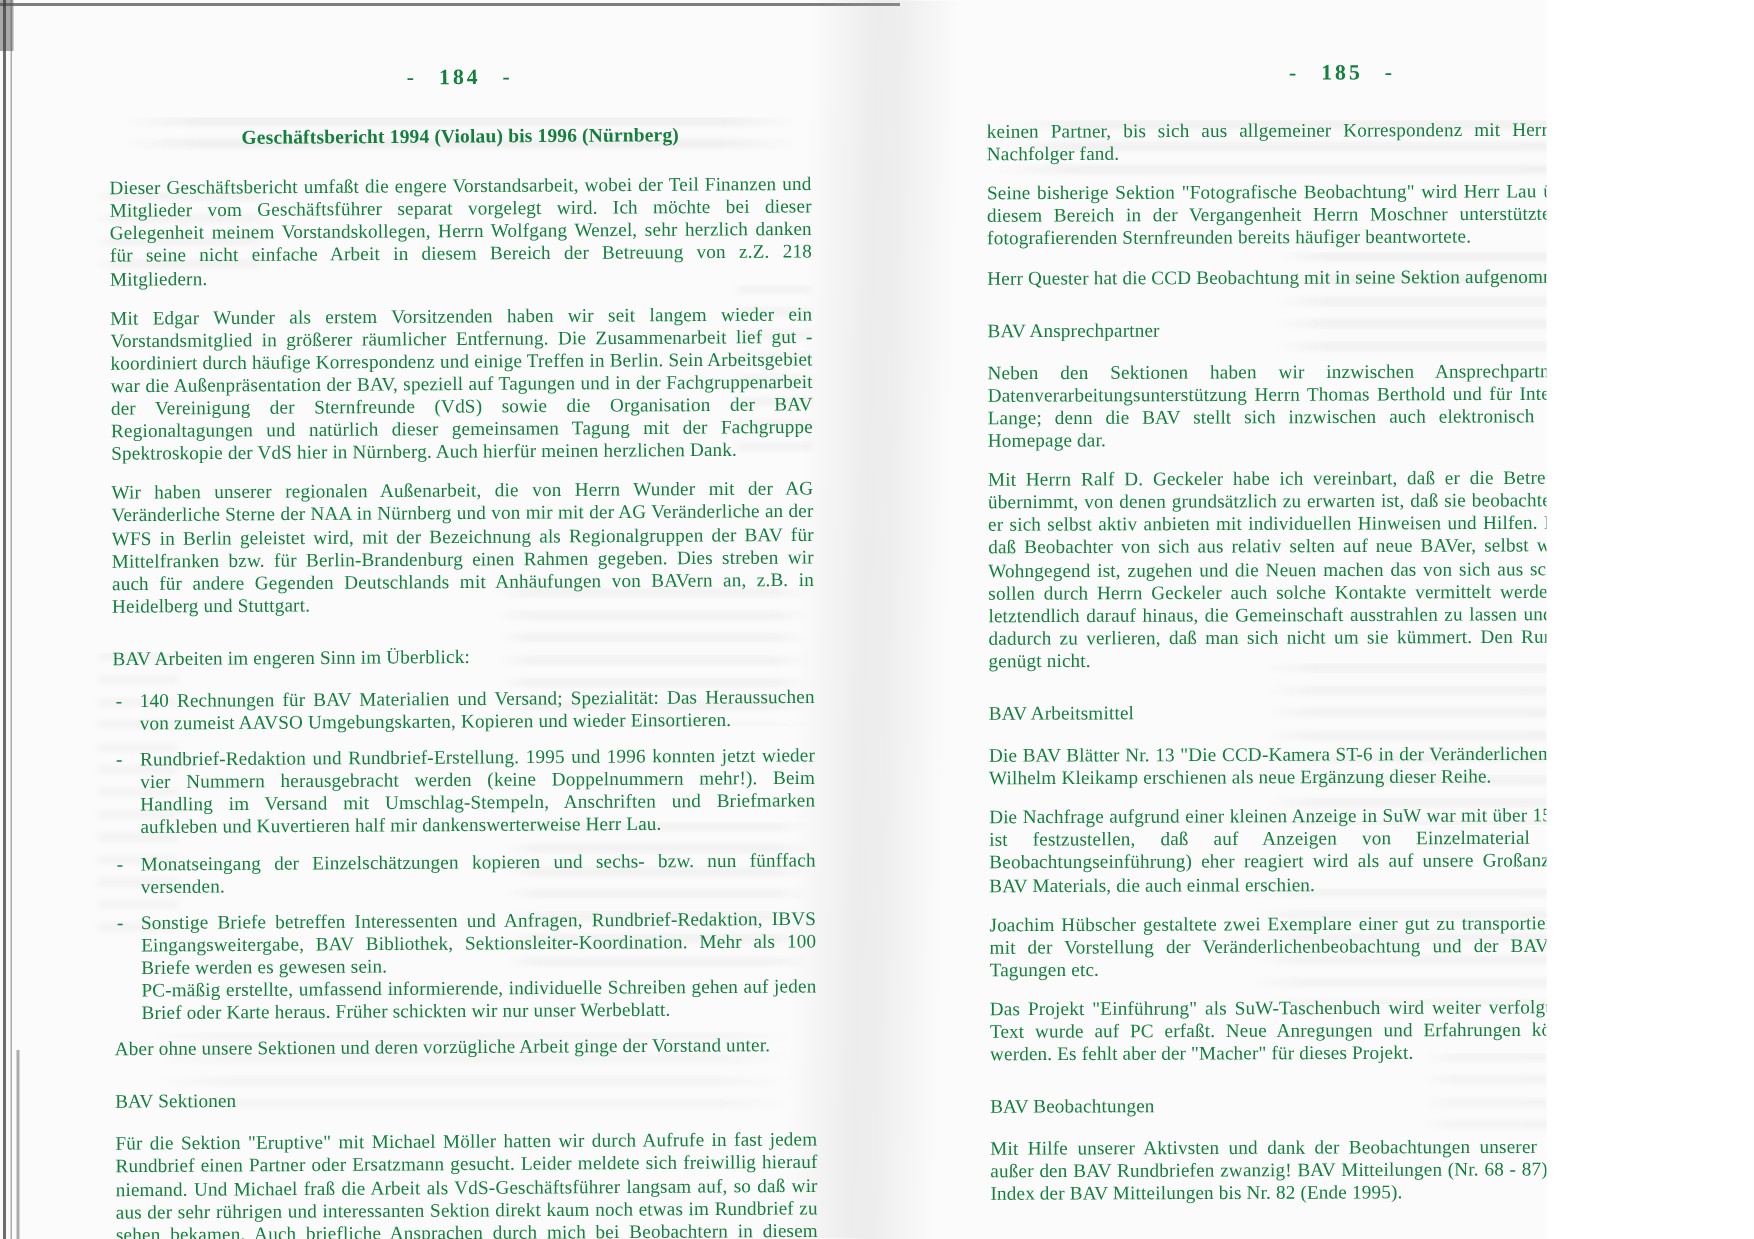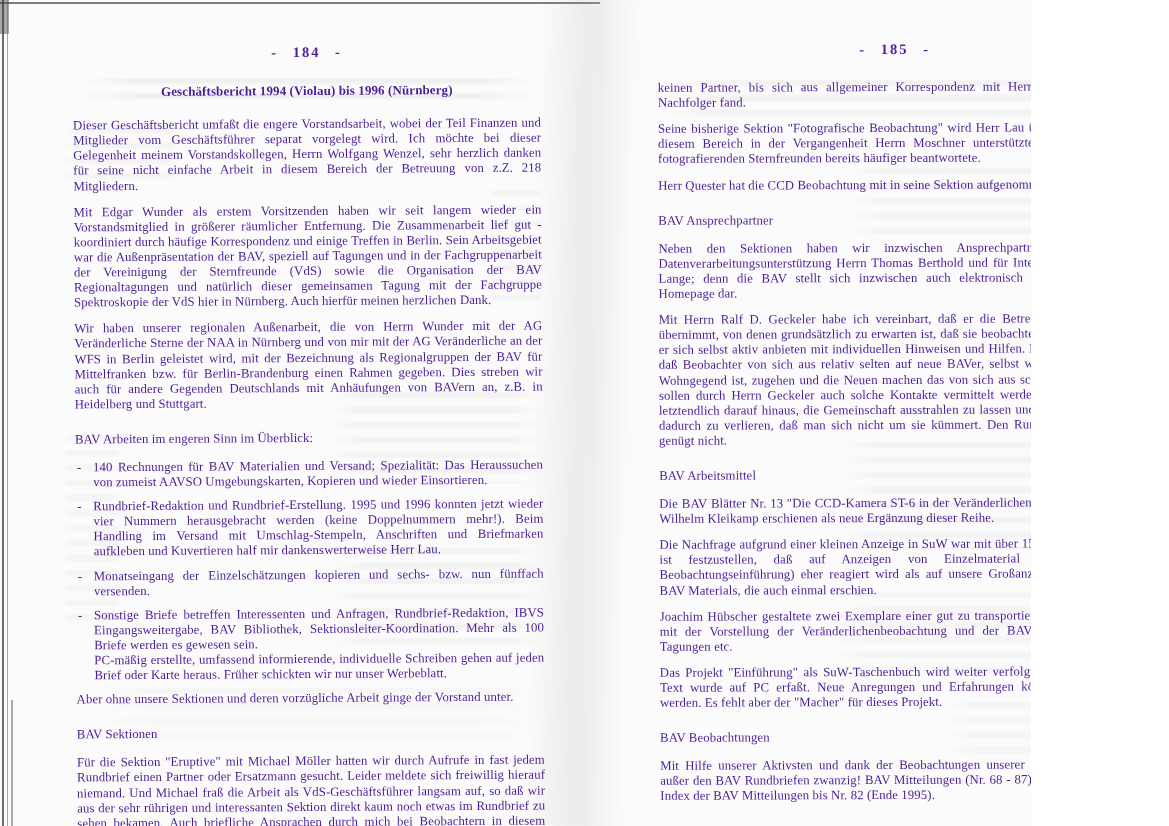--- a/index.html
+++ b/index.html
@@ -7,21 +7,21 @@
     width: 1169px; height: 826px;
     background: #ffffff;
     font-family: "Liberation Serif", "DejaVu Serif", serif;
     overflow: hidden;
   }
   .canvas {
     position: relative;
     width: 1031px; height: 826px;
     background: #fbfbfb;
     overflow: hidden;
-    color: #4c1d95;
+    color: #15803d;
   }
 
   
   .artifact { position: absolute; pointer-events: none; }
   .edge-left-1 { left: 2px; top: 0; width: 2px; height: 826px; background: #3c3c3c; opacity: .75; }
   .edge-left-2 { left: 7px; top: 0; width: 1px; height: 826px; background: #5a5a5a; opacity: .5; }
   .edge-left-3 { left: 11px; top: 700px; width: 2px; height: 126px; background: #4a4a4a; opacity: .45; }
   .edge-corner { left: 0; top: 0; width: 9px; height: 34px; background: #555; opacity: .5; }
   .edge-top { left: 0; top: 2px; width: 600px; height: 2px; background: #474747; opacity: .7; }
   .gutter {

